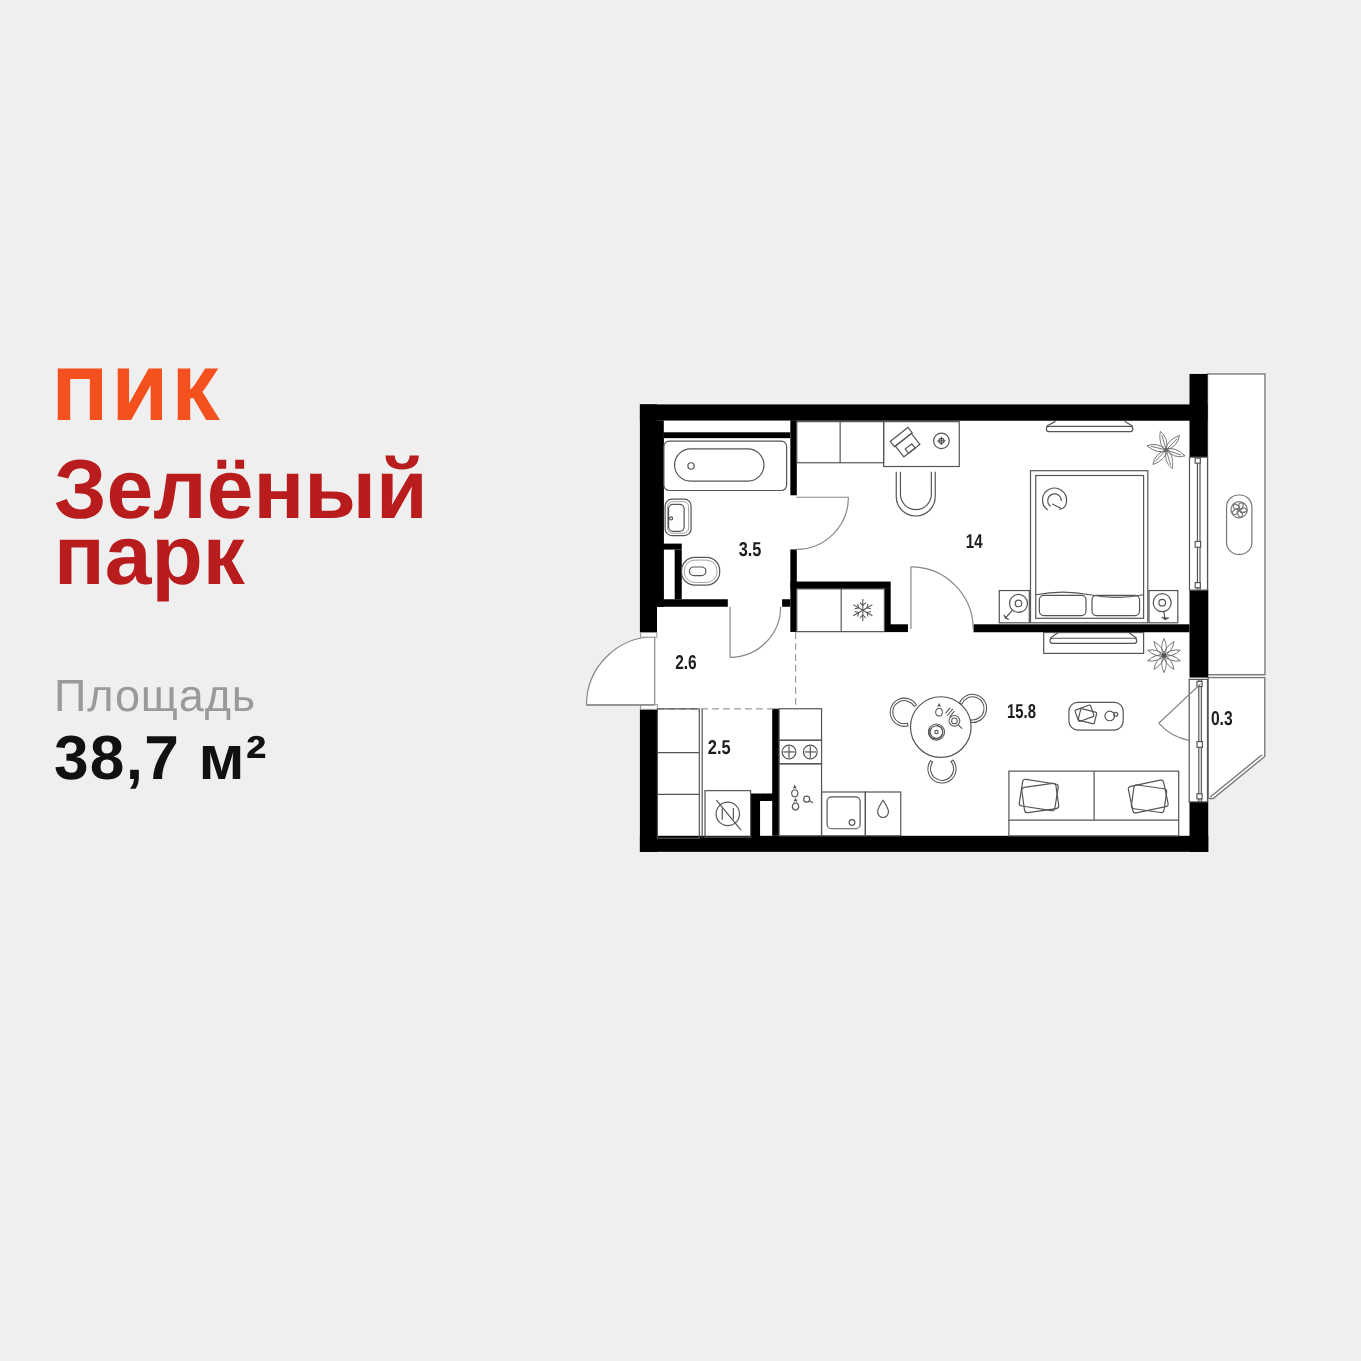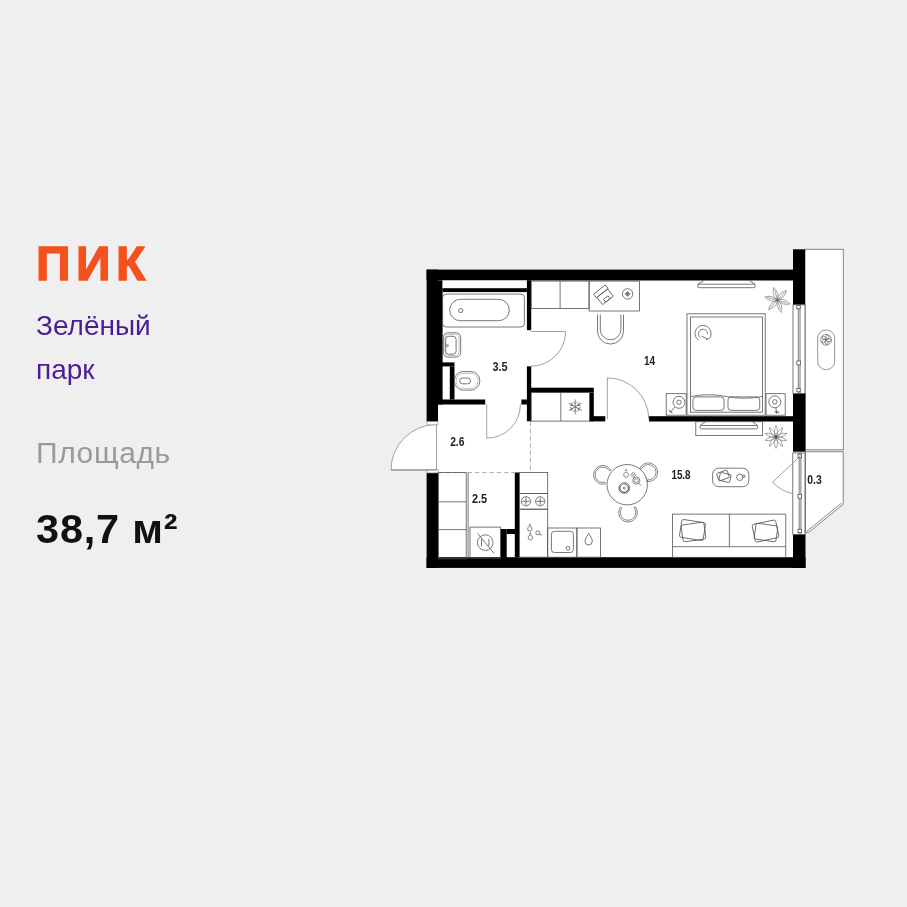--- a/index.html
+++ b/index.html
@@ -5,25 +5,25 @@
   html,body{margin:0;padding:0;}
   body{width:907px;height:907px;background:#efefef;position:relative;overflow:hidden;
        font-family:"Liberation Sans", sans-serif;}
   .abs{position:absolute;will-change:transform;transform:translateZ(0);}
 </style>
 </head>
 <body>
 
 <div class="abs" style="left:36px;top:242px;color:#f4511e;font-weight:bold;font-size:48px;line-height:44px;letter-spacing:5.5px;-webkit-text-stroke:1.4px #f4511e;">ПИК</div>
 
-<div class="abs" style="left:36px;top:304px;color:#4c1d95;font-weight:normal;font-size:28px;line-height:44px;">Зелёный<br>парк</div>
-
-<div class="abs" style="left:36px;top:438px;color:#9a9a9a;font-size:30px;line-height:30px;letter-spacing:0.6px;">Площадь</div>
-
-<div class="abs" style="left:36px;top:484px;color:#111;font-weight:bold;font-size:41.5px;line-height:42px;letter-spacing:0.8px;margin-top:24px;">38,7 м²</div>
+<div class="abs" style="left:36px;top:304px;color:#b91c1c;font-weight:bold;font-size:56px;line-height:44px;">Зелёный<br>парк</div>
+
+<div class="abs" style="left:36px;top:450px;color:#9a9a9a;font-size:30px;line-height:30px;letter-spacing:0.6px;">Площадь</div>
+
+<div class="abs" style="left:36px;top:484px;color:#111;font-weight:bold;font-size:41.5px;line-height:42px;letter-spacing:0.8px;">38,7 м²</div>
 
 <svg class="abs" style="left:0;top:0;will-change:transform;transform:translateZ(0)" width="907" height="907" viewBox="0 0 907 907">
 <g fill="none" stroke-linecap="butt">
 
 <rect x="426.6" y="269.6" width="378.9" height="298.3" fill="#fff"></rect>
 
 <rect x="442.6" y="292.1" width="84.3" height="107.4" fill="none"></rect>
 
 <rect x="438" y="404.5" width="92.4" height="68.1" fill="none"></rect>
 

